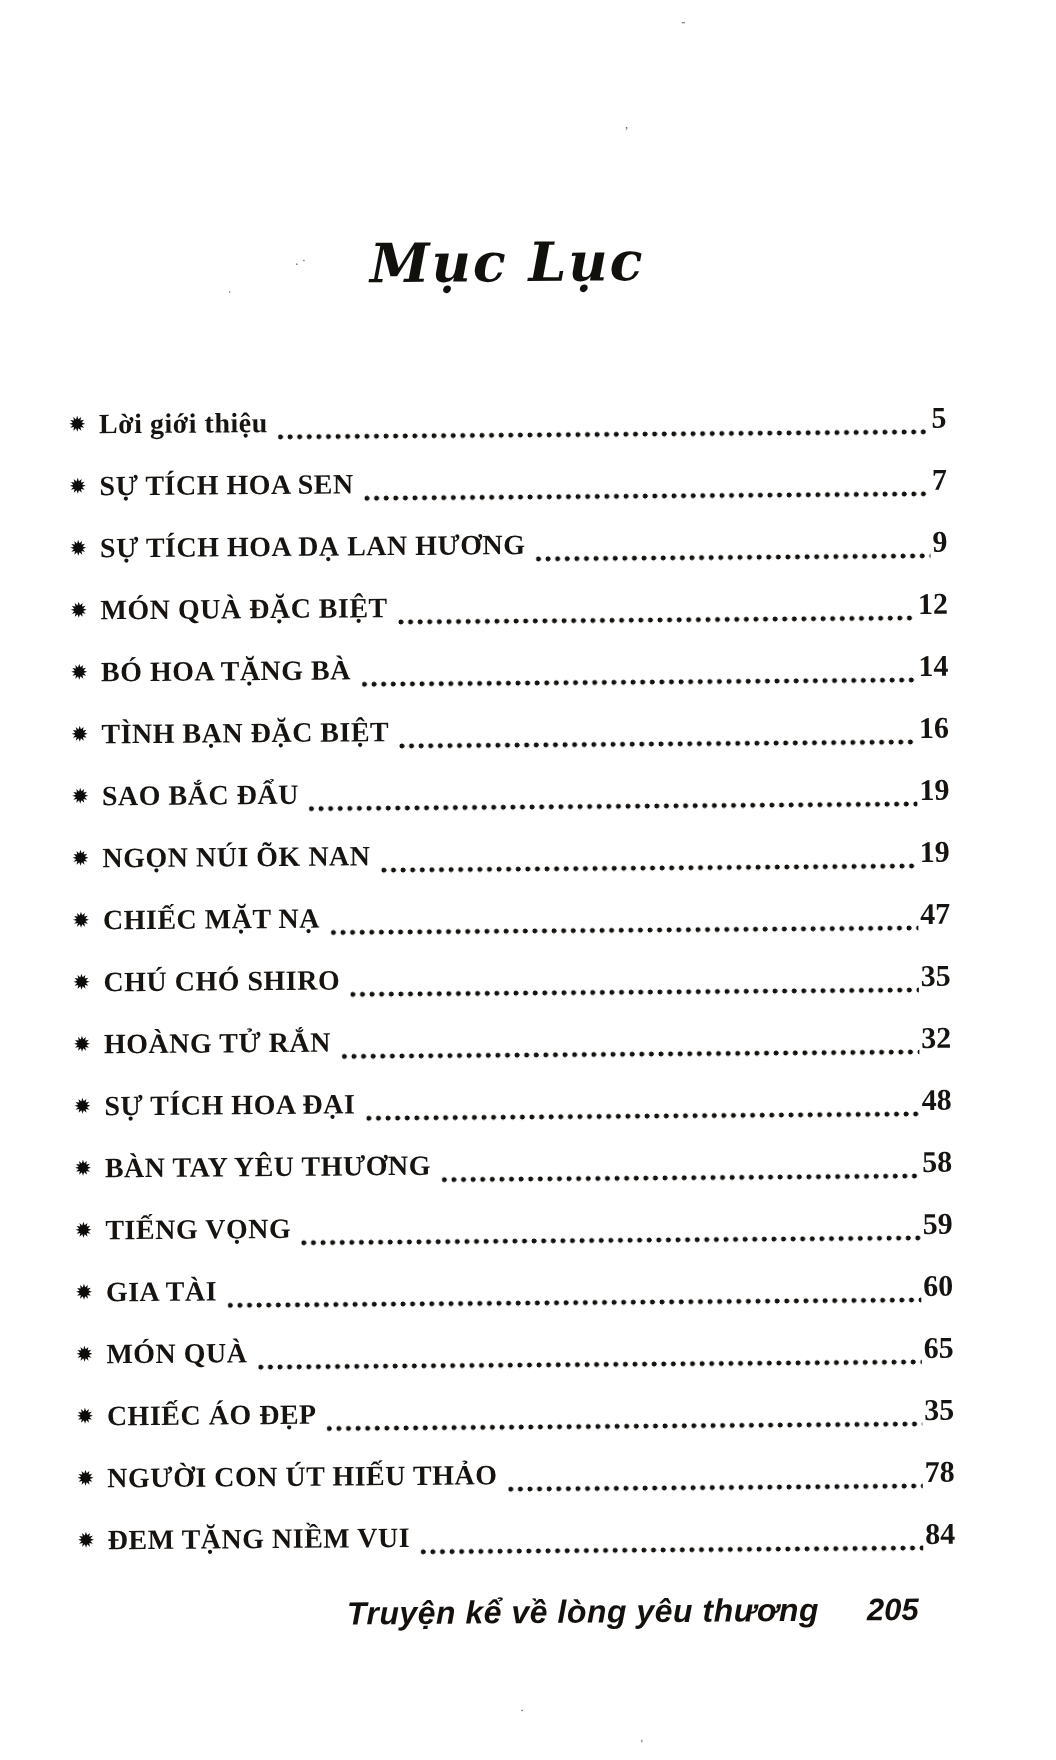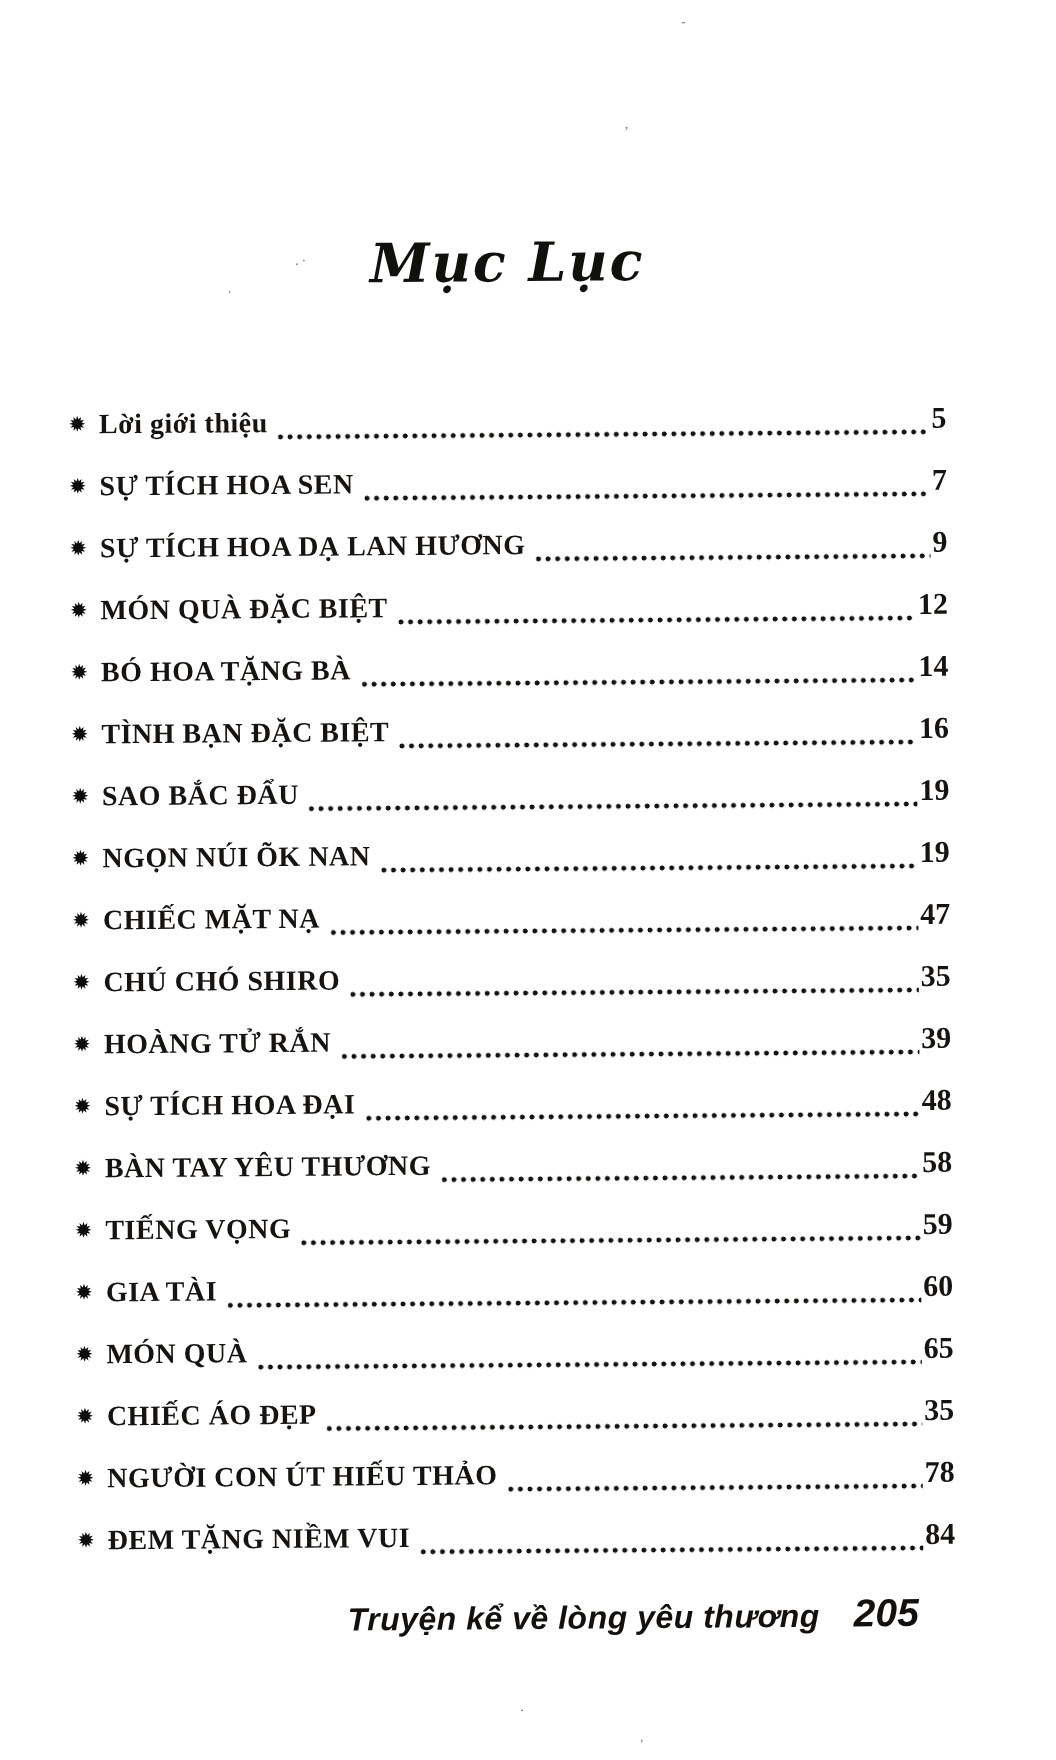--- a/index.html
+++ b/index.html
@@ -82,25 +82,25 @@
   .footer-title {
     font-family: "Liberation Sans", sans-serif;
     font-style: italic;
     font-weight: 700;
     font-size: 32px;
     letter-spacing: 0.5px;
     color: #13100d;
   }
   .footer-page {
     display: inline-block;
-    margin-left: 30px;
+    margin-left: 44px;
     font-family: "Liberation Sans", sans-serif;
     font-style: italic;
     font-weight: 700;
-    font-size: 39px;
+    font-size: 31px;
     color: #13100d;
   }
   
   .artifact {
     position: absolute;
     color: #6f6a63;
     font-size: 13px;
     line-height: 1;
     user-select: none;
   }
@@ -180,21 +180,21 @@
     <span class="bullet">✹</span>
     <span class="label">CHÚ CHÓ SHIRO</span>
     <span class="leader"></span>
     <span class="pnum">35</span>
   </div>
 
   <div class="row">
     <span class="bullet">✹</span>
     <span class="label">HOÀNG TỬ RẮN</span>
     <span class="leader"></span>
-    <span class="pnum">39</span>
+    <span class="pnum">32</span>
   </div>
 
   <div class="row">
     <span class="bullet">✹</span>
     <span class="label">SỰ TÍCH HOA ĐẠI</span>
     <span class="leader"></span>
     <span class="pnum">48</span>
   </div>
 
   <div class="row">

